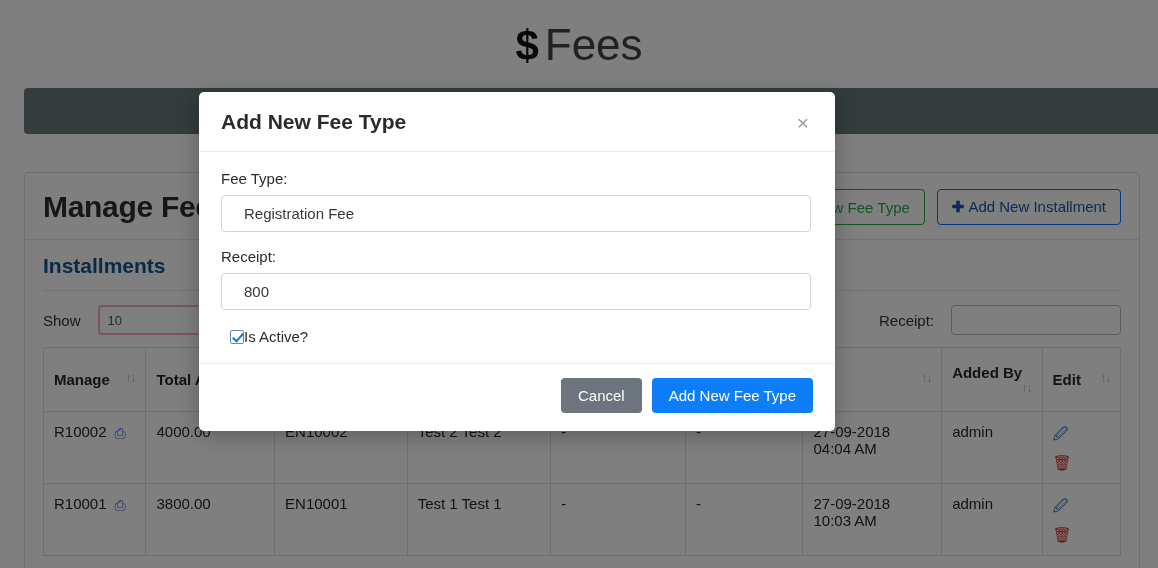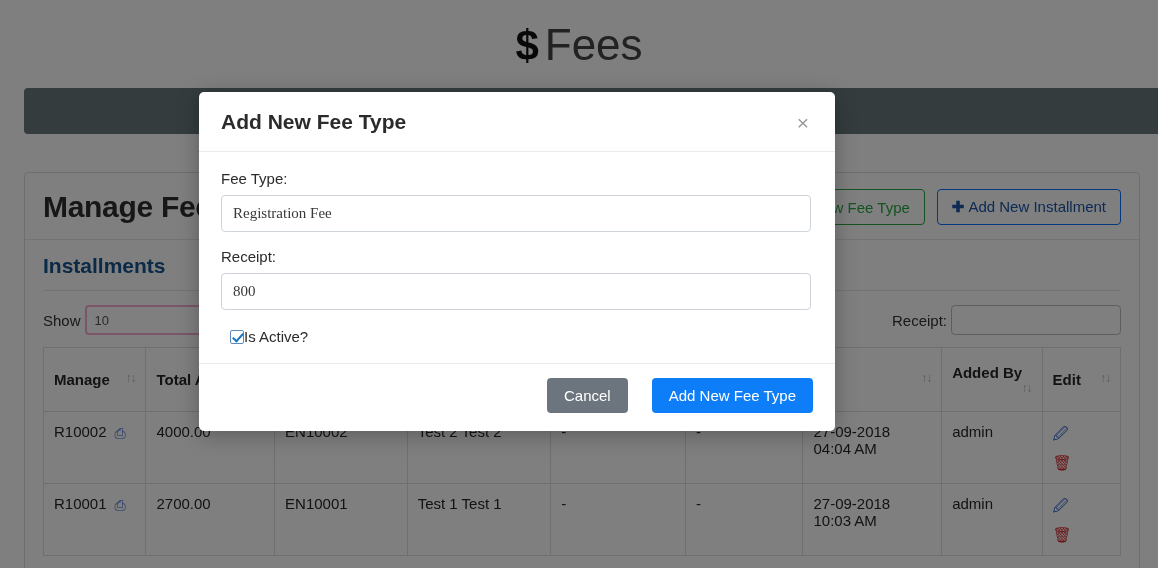--- a/index.html
+++ b/index.html
@@ -97,21 +97,21 @@
     padding-bottom: 12px;
     border-bottom: 1px solid #e6e6e6;
   }
 
   .table-controls {
     display: flex;
     align-items: center;
     justify-content: space-between;
     padding: 14px 0 12px 0;
   }
-  .show-wrap, .search-wrap { display: flex; align-items: center; gap: 4px; }
+  .show-wrap, .search-wrap { display: flex; align-items: center; gap: 17px; }
   .ctrl-label { font-size: 15px; color: #333333; }
   .select-box {
     border: 2px solid #f9a8d4;
     border-radius: 4px;
     height: 30px;
     width: 118px;
     padding: 0 8px;
     font-size: 13px;
     color: #555555;
     display: flex;
@@ -214,24 +214,24 @@
     font-size: 15px;
     color: #2b2b2b;
     margin-bottom: 8px;
   }
   .form-input {
     display: block;
     width: 100%;
     height: 37px;
     border: 1px solid #ced4da;
     border-radius: 4px;
-    padding: 0 11px;
+    padding: 0 22px;
     font-size: 15px;
     color: #383838;
-    font-family: Liberation Serif, serif;
+    font-family: Liberation Sans, sans-serif;
     background: #fff;
     margin-bottom: 16px;
   }
   .check-row { display: flex; align-items: center; gap: 0; padding: 2px 0 4px 9px; }
   .cb {
     width: 14px; height: 14px;
     border: 1px solid #5b8bbf;
     border-radius: 2px;
     background: #ffffff;
     position: relative;
@@ -247,21 +247,21 @@
     border-width: 0 2px 2px 0;
     transform: rotate(42deg);
   }
   .check-label { font-size: 15px; color: #2b2b2b; }
 
   .modal-footer {
     border-top: 1px solid #e9ecef;
     padding: 14px 22px 18px 22px;
     display: flex;
     justify-content: flex-end;
-    gap: 24px;
+    gap: 10px;
   }
   .btn {
     font-size: 15px;
     border: none;
     border-radius: 4px;
     padding: 9px 17px;
     cursor: pointer;
     font-family: "Liberation Sans", sans-serif;
   }
   .btn-secondary { background: #6c757d; color: #ffffff; }
@@ -339,21 +339,21 @@
             <td class="cell">-</td>
             <td class="cell">27-09-2018 04:04 AM</td>
             <td class="cell">admin</td>
             <td class="cell">
               <span class="act-edit">🖉</span>
               <span class="act-del">🗑</span>
             </td>
           </tr>
           <tr>
             <td class="cell"><span>R10001</span><span class="print-ico">⎙</span></td>
-            <td class="cell">2700.00</td>
+            <td class="cell">3800.00</td>
             <td class="cell">EN10001</td>
             <td class="cell">Test 1 Test 1</td>
             <td class="cell">-</td>
             <td class="cell">-</td>
             <td class="cell">27-09-2018 10:03 AM</td>
             <td class="cell">admin</td>
             <td class="cell">
               <span class="act-edit">🖉</span>
               <span class="act-del">🗑</span>
             </td>

